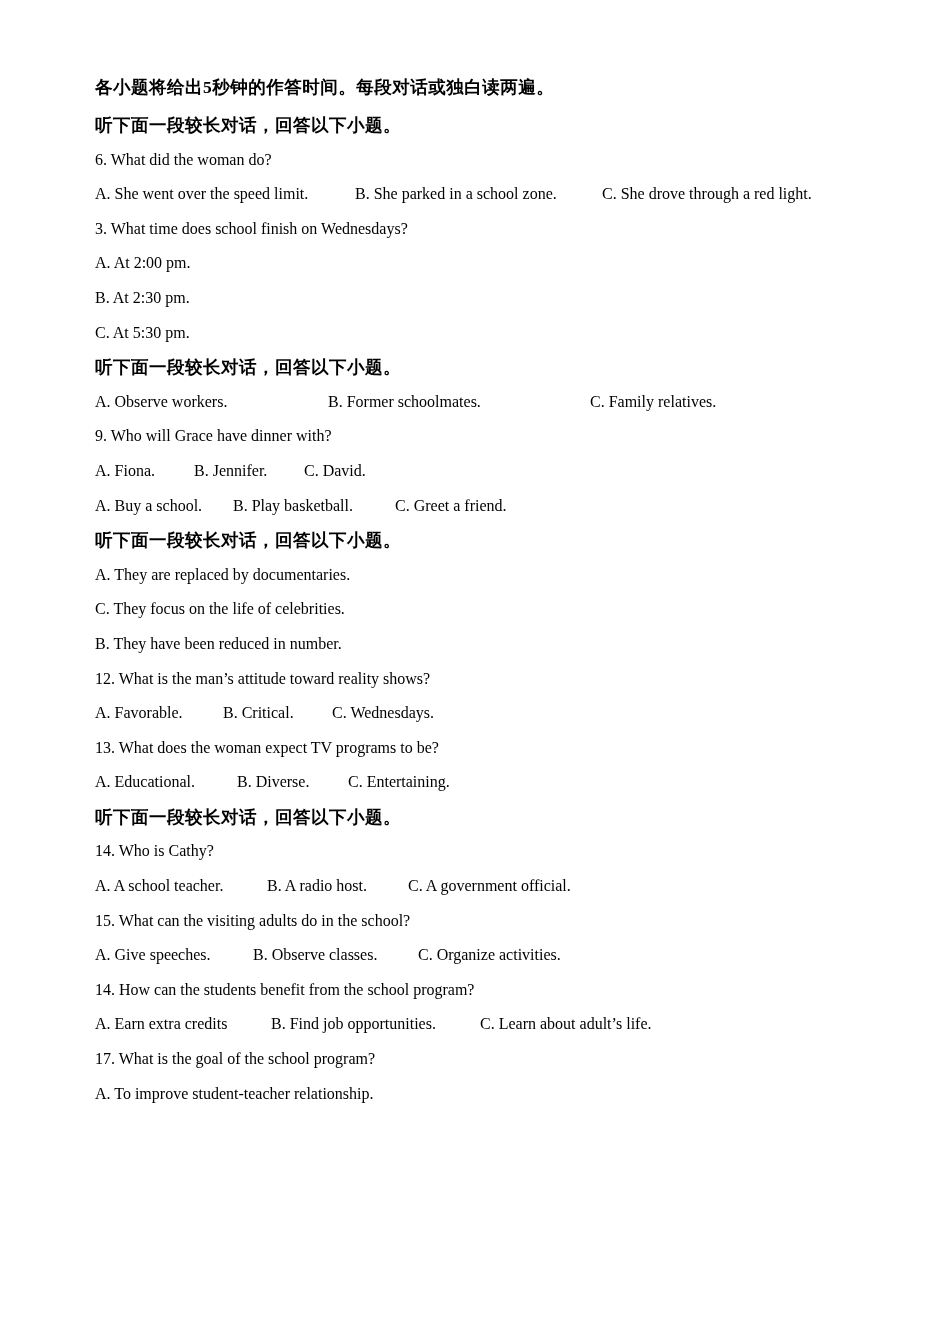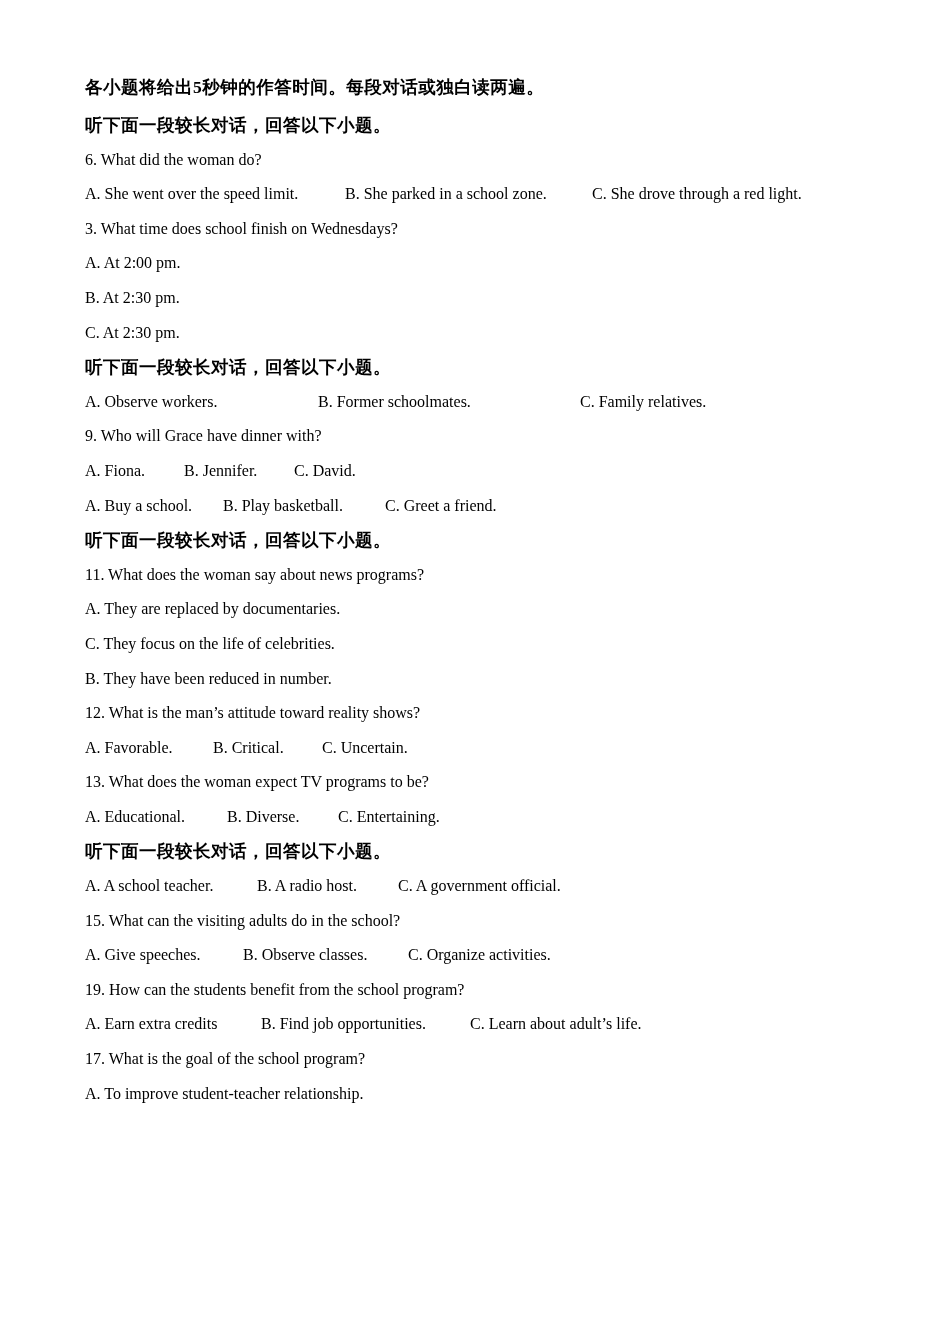--- a/index.html
+++ b/index.html
@@ -8,20 +8,21 @@
     background:#ffffff;color:#000;
     font-family:"Liberation Serif", serif;
     overflow:hidden;
   }
   .doc{padding:77px 30px 0 85px;}
   .line{
     height:34.6px;
     font-size:16px;
     line-height:20px;
     white-space:nowrap;
+    margin-left:10px;
   }
   .cn{
     font-weight:bold;
     font-size:17.5px;
     line-height:21px;
     letter-spacing:0.5px;
   }
   .cn.first{height:38px;}
   .o{display:inline-block;vertical-align:top;}
   .q6a{width:260px}.q6b{width:247px}
@@ -44,66 +45,66 @@
   <div class="line cn">听下面一段较长对话，回答以下小题。</div>
 
   <div class="line">6. What did the woman do?</div>
   <div class="line">
     <span class="o q6a">A. She went over the speed limit.</span><span class="o q6b">B. She parked in a school zone.</span><span class="o">C. She drove through a red light.</span>
   </div>
 
   <div class="line">3. What time does school finish on Wednesdays?</div>
   <div class="line">A. At 2:00 pm.</div>
   <div class="line">B. At 2:30 pm.</div>
-  <div class="line">C. At 2:30 pm.</div>
+  <div class="line">C. At 5:30 pm.</div>
 
   <div class="line cn">听下面一段较长对话，回答以下小题。</div>
 
   <div class="line">
     <span class="o q8a">A. Observe workers.</span><span class="o q8b">B. Former schoolmates.</span><span class="o">C. Family relatives.</span>
   </div>
 
   <div class="line">9. Who will Grace have dinner with?</div>
   <div class="line">
     <span class="o q9a">A. Fiona.</span><span class="o q9b">B. Jennifer.</span><span class="o">C. David.</span>
   </div>
 
   <div class="line">
     <span class="o q10a">A. Buy a school.</span><span class="o q10b">B. Play basketball.</span><span class="o">C. Greet a friend.</span>
   </div>
 
   <div class="line cn">听下面一段较长对话，回答以下小题。</div>
 
-  <div class="line">11. What does the woman say about news programs?</div>
   <div class="line">A. They are replaced by documentaries.</div>
   <div class="line">C. They focus on the life of celebrities.</div>
   <div class="line">B. They have been reduced in number.</div>
 
   <div class="line">12. What is the man’s attitude toward reality shows?</div>
   <div class="line">
-    <span class="o q12a">A. Favorable.</span><span class="o q12b">B. Critical.</span><span class="o">C. Uncertain.</span>
+    <span class="o q12a">A. Favorable.</span><span class="o q12b">B. Critical.</span><span class="o">C. Wednesdays.</span>
   </div>
 
   <div class="line">13. What does the woman expect TV programs to be?</div>
   <div class="line">
     <span class="o q13a">A. Educational.</span><span class="o q13b">B. Diverse.</span><span class="o">C. Entertaining.</span>
   </div>
 
   <div class="line cn">听下面一段较长对话，回答以下小题。</div>
 
+  <div class="line">14. Who is Cathy?</div>
   <div class="line">
     <span class="o q14a">A. A school teacher.</span><span class="o q14b">B. A radio host.</span><span class="o">C. A government official.</span>
   </div>
 
   <div class="line">15. What can the visiting adults do in the school?</div>
   <div class="line">
     <span class="o q15a">A. Give speeches.</span><span class="o q15b">B. Observe classes.</span><span class="o">C. Organize activities.</span>
   </div>
 
-  <div class="line">19. How can the students benefit from the school program?</div>
+  <div class="line">14. How can the students benefit from the school program?</div>
   <div class="line">
     <span class="o q16a">A. Earn extra credits</span><span class="o q16b">B. Find job opportunities.</span><span class="o">C. Learn about adult’s life.</span>
   </div>
 
   <div class="line">17. What is the goal of the school program?</div>
   <div class="line">A. To improve student-teacher relationship.</div>
 
 </div>
 
 </body></html>

